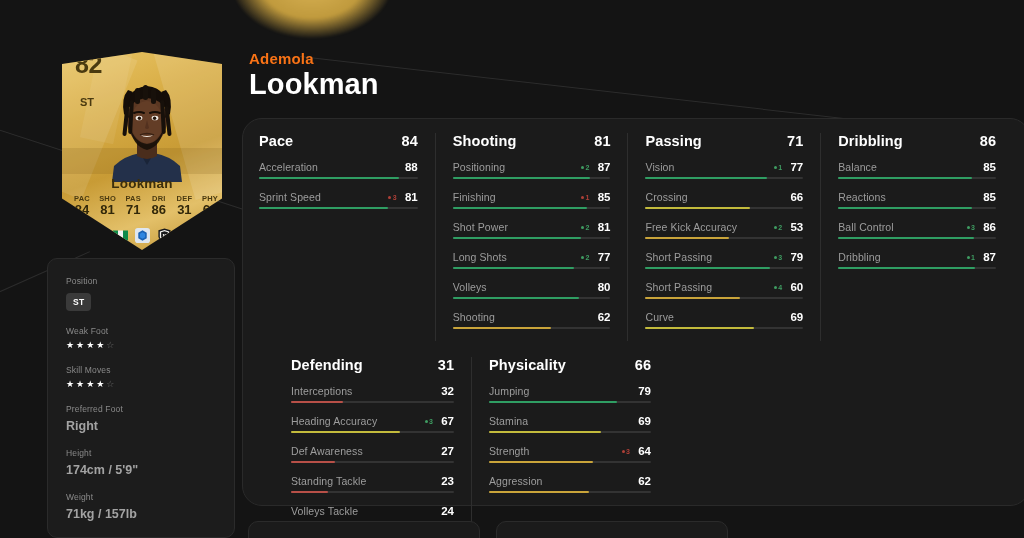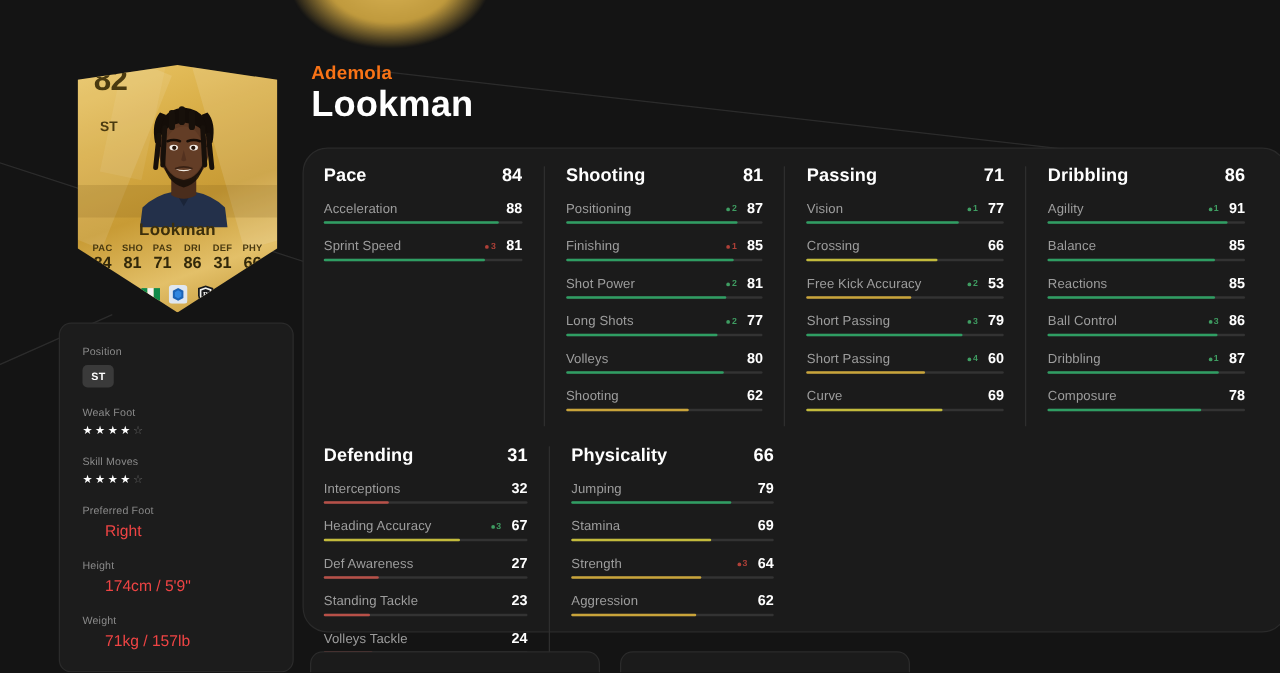--- a/index.html
+++ b/index.html
@@ -25,54 +25,54 @@
   }
   .card-facet { position: absolute; background: rgba(255,255,255,0.13); }
   .card-inner { position: absolute; inset: 0; }
   .card-rating { position: absolute; left: 13px; top: 0; color: #4a3a10; font-size: 25px; font-weight: bold; line-height: 1; letter-spacing: -0.5px; }
   .card-pos { position: absolute; left: 18px; top: 44px; color: #4a3a10; font-size: 11px; font-weight: bold; }
   .card-portrait { position: absolute; left: 42px; top: 18px; width: 86px; height: 112px; }
   .card-name {
     position: absolute; left: 0; right: 0; top: 124px; text-align: center;
     color: #3c2f0c; font-size: 13.5px; font-weight: bold; letter-spacing: .2px;
   }
-  .card-stats { position: absolute; left: 8px; right: 0; top: 142px; display: flex; }
+  .card-stats { position: absolute; left: 8px; right: 0; top: 142px; display: flex; justify-content: space-between; }
   .cs { text-align: center; width: 24px; }
   .cs-k { color: #4a3a10; font-size: 7.5px; font-weight: bold; letter-spacing: .2px; }
   .cs-v { color: #32280a; font-size: 13px; font-weight: bold; line-height: 1.15; }
   .card-badges { position: absolute; left: 0; right: 0; top: 176px; display: flex; justify-content: center; gap: 7px; align-items: center; }
   .badge { width: 15px; height: 15px; }
 
   
   .info-panel {
     position: absolute; left: 47px; top: 258px; width: 188px; height: 280px;
     background: #1c1c1c; border: 1px solid #2b2b2b; border-radius: 10px;
     padding: 17px 18px 0 18px;
   }
   .info-label { color: #8a8a8a; font-size: 8.5px; margin-bottom: 5px; letter-spacing: .15px; }
-  .info-value { color: #ef4444; font-size: 12.5px; font-weight: normal; margin-left: 18px; }
+  .info-value { color: #a3a3a3; font-size: 12.5px; font-weight: bold; }
   .info-block { margin-bottom: 15px; }
   .pos-chip {
     display: inline-block; background: #3a3a3a; color: #fff; font-size: 8.5px; font-weight: bold;
     padding: 4px 7px; border-radius: 4px; letter-spacing: .3px;
   }
   .stars { display: flex; gap: 2px; }
   .star { font-size: 9px; line-height: 1; color: #ffffff; }
   .star.off { color: #6b6b6b; }
 
   
   .stats-panel {
     position: absolute; left: 242px; top: 118px; width: 788px; height: 388px;
     background: #1b1b1b; border: 1px solid #2a2a2a; border-radius: 20px;
     padding: 14px 16px;
   }
   .grid-top, .grid-bot { display: flex; }
   .col { width: 180px; padding-right: 17px; }
   .col.sep { border-left: 1px solid #2e2e2e; padding-left: 17px; width: 197px; }
-  .grid-bot { margin-top: 16px; }
+  .grid-bot { margin-top: 16px; margin-left: 32px; }
 
   .col-head { display: flex; justify-content: space-between; align-items: baseline; margin-bottom: 12px; }
   .col-title { color: #ffffff; font-size: 14.5px; font-weight: bold; letter-spacing: .1px; }
   .col-total { color: #ffffff; font-size: 14.5px; font-weight: bold; }
 
   .stat { margin-bottom: 12px; }
   .stat-top { display: flex; justify-content: space-between; align-items: center; margin-bottom: 4px; }
   .stat-name { color: #9d9d9d; font-size: 10.5px; letter-spacing: .1px; white-space: nowrap; }
   .stat-right { display: flex; align-items: center; gap: 4px; }
   .mod { font-size: 7px; font-weight: bold; line-height: 1; display: flex; align-items: center; gap: 1.5px; }
@@ -434,32 +434,20 @@
             </div>
           </div>
         </div>
       <div class="col sep">
           <div class="col-head">
             <span class="col-title">Dribbling</span>
             <span class="col-total">86</span>
           </div>
           <div class="stat">
             <div class="stat-top">
-              <span class="stat-name">Agility</span>
-              <span class="stat-right">
-                <span class="mod up"><span class="dot"></span>1</span>
-                <span class="stat-val">91</span>
-              </span>
-            </div>
-            <div class="bar">
-              <div class="bar-fill" style="width:91%; background:#2f9e63;"></div>
-            </div>
-          </div>
-          <div class="stat">
-            <div class="stat-top">
               <span class="stat-name">Balance</span>
               <span class="stat-right">
                 <span class="stat-val">85</span>
               </span>
             </div>
             <div class="bar">
               <div class="bar-fill" style="width:85%; background:#2f9e63;"></div>
             </div>
           </div>
           <div class="stat">
@@ -488,31 +476,20 @@
           <div class="stat">
             <div class="stat-top">
               <span class="stat-name">Dribbling</span>
               <span class="stat-right">
                 <span class="mod up"><span class="dot"></span>1</span>
                 <span class="stat-val">87</span>
               </span>
             </div>
             <div class="bar">
               <div class="bar-fill" style="width:87%; background:#2f9e63;"></div>
-            </div>
-          </div>
-          <div class="stat">
-            <div class="stat-top">
-              <span class="stat-name">Composure</span>
-              <span class="stat-right">
-                <span class="stat-val">78</span>
-              </span>
-            </div>
-            <div class="bar">
-              <div class="bar-fill" style="width:78%; background:#2f9e63;"></div>
             </div>
           </div>
         </div>
     </div>
     <div class="grid-bot">
       <div class="col">
           <div class="col-head">
             <span class="col-title">Defending</span>
             <span class="col-total">31</span>
           </div>

